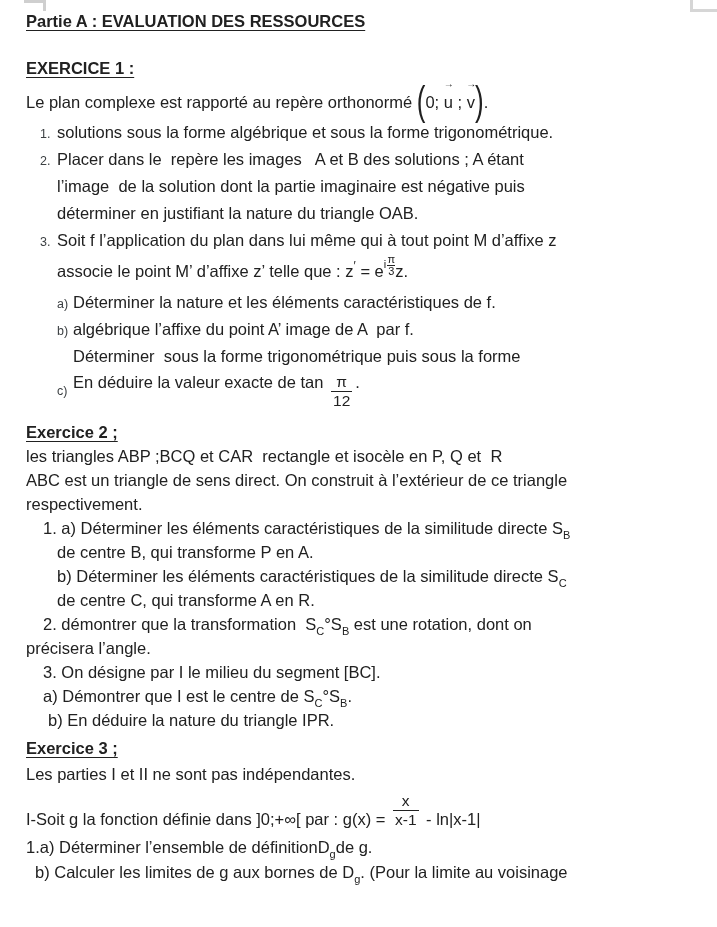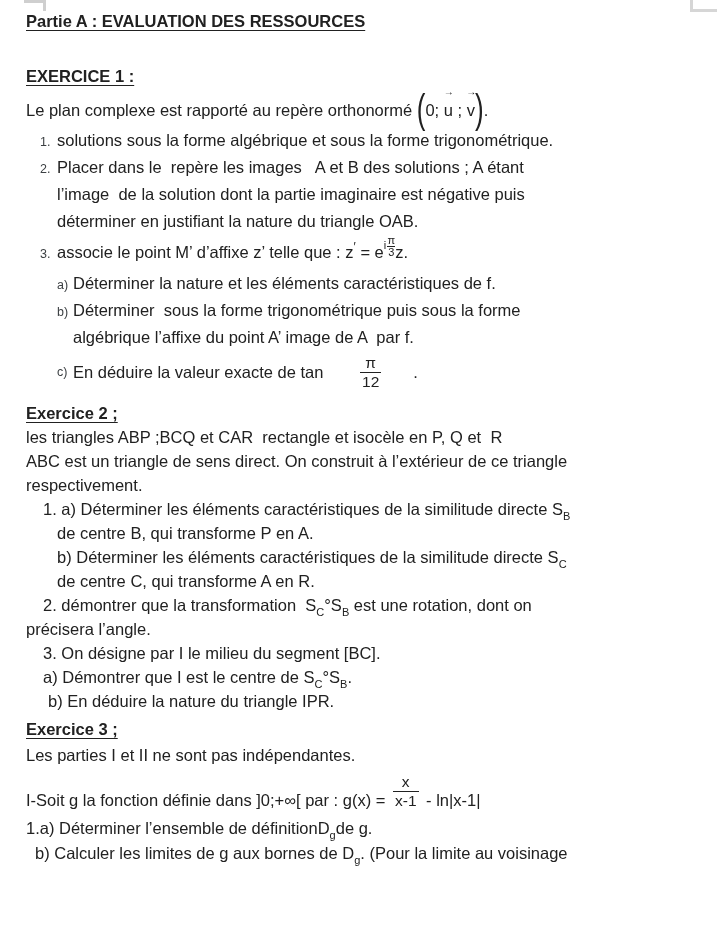--- a/index.html
+++ b/index.html
@@ -11,21 +11,21 @@
   .page{padding:8px 14px 0 26px;}
   .t{white-space:pre-wrap;}
   .h{font-weight:700;text-decoration:underline;text-underline-offset:3px;}
   .line27{line-height:27px;}
   .l24{line-height:24px;}
   .l25{line-height:25px;}
   .mt3{margin-top:3px;}
   .mt6{margin-top:6px;}
   .mt8{margin-top:8px;}
   .mt16{margin-top:3px;}
-  .mt20{margin-top:28px;}
+  .mt20{margin-top:20px;}
   .mt7{margin-top:7px;}
   
   .row{display:flex;align-items:baseline;}
   .mk1{flex:none;width:17px;margin-left:14px;font-size:12.5px;color:#3c4043;}
   .bd{flex:1;min-width:0;}
   .row2{display:flex;align-items:baseline;}
   .mk2{flex:none;width:16px;font-size:12.5px;color:#3c4043;}
   .crow{align-items:center;height:42px;}
   
   .sup{font-size:11.5px;position:relative;top:-7px;line-height:1;}
@@ -89,42 +89,43 @@
     <div class="bd">
       <div class="line27 t">Placer dans le  repère les images   A et B des solutions ; A étant</div>
       <div class="line27 t">l’image  de la solution dont la partie imaginaire est négative puis</div>
       <div class="line27 t">déterminer en justifiant la nature du triangle OAB.</div>
     </div>
   </div>
 
   <div class="row">
     <span class="mk1 t">3.</span>
     <div class="bd">
+      <div class="line27 t">Soit f l’application du plan dans lui même qui à tout point M d’affixe z</div>
       <div class="fline"><span class="t">associe le point M’ d’affixe z’ telle que : z</span><span class="prime t">′</span><span class="t"> = e</span><span class="exp">
             <span class="expi t">i</span>
             <span class="fracx">
               <span class="fn t">π</span>
               <span class="fd t">3</span>
             </span>
           </span><span class="t">z.</span></div>
 
       <div class="row2">
         <span class="mk2 t">a)</span>
         <div class="bd line27 t">Déterminer la nature et les éléments caractéristiques de f.</div>
       </div>
       <div class="row2">
         <span class="mk2 t">b)</span>
         <div class="bd">
+          <div class="line27 t">algébrique l’affixe du point A’ image de A  par f.</div>
           <div class="line27 t">Déterminer  sous la forme trigonométrique puis sous la forme</div>
-          <div class="line27 t">algébrique l’affixe du point A’ image de A  par f.</div>
         </div>
       </div>
       <div class="row2 crow">
         <span class="mk2 t">c)</span>
-        <div class="bd" style="display:flex;align-items:center;gap:29px;">
+        <div class="bd" style="display:flex;">
           <span class="t">En déduire la valeur exacte de tan </span>
           <span class="frac15">
               <span class="num t">π</span>
               <span class="den t">12</span>
             </span>
           <span class="t">.</span>
         </div>
       </div>
     </div>
   </div>

